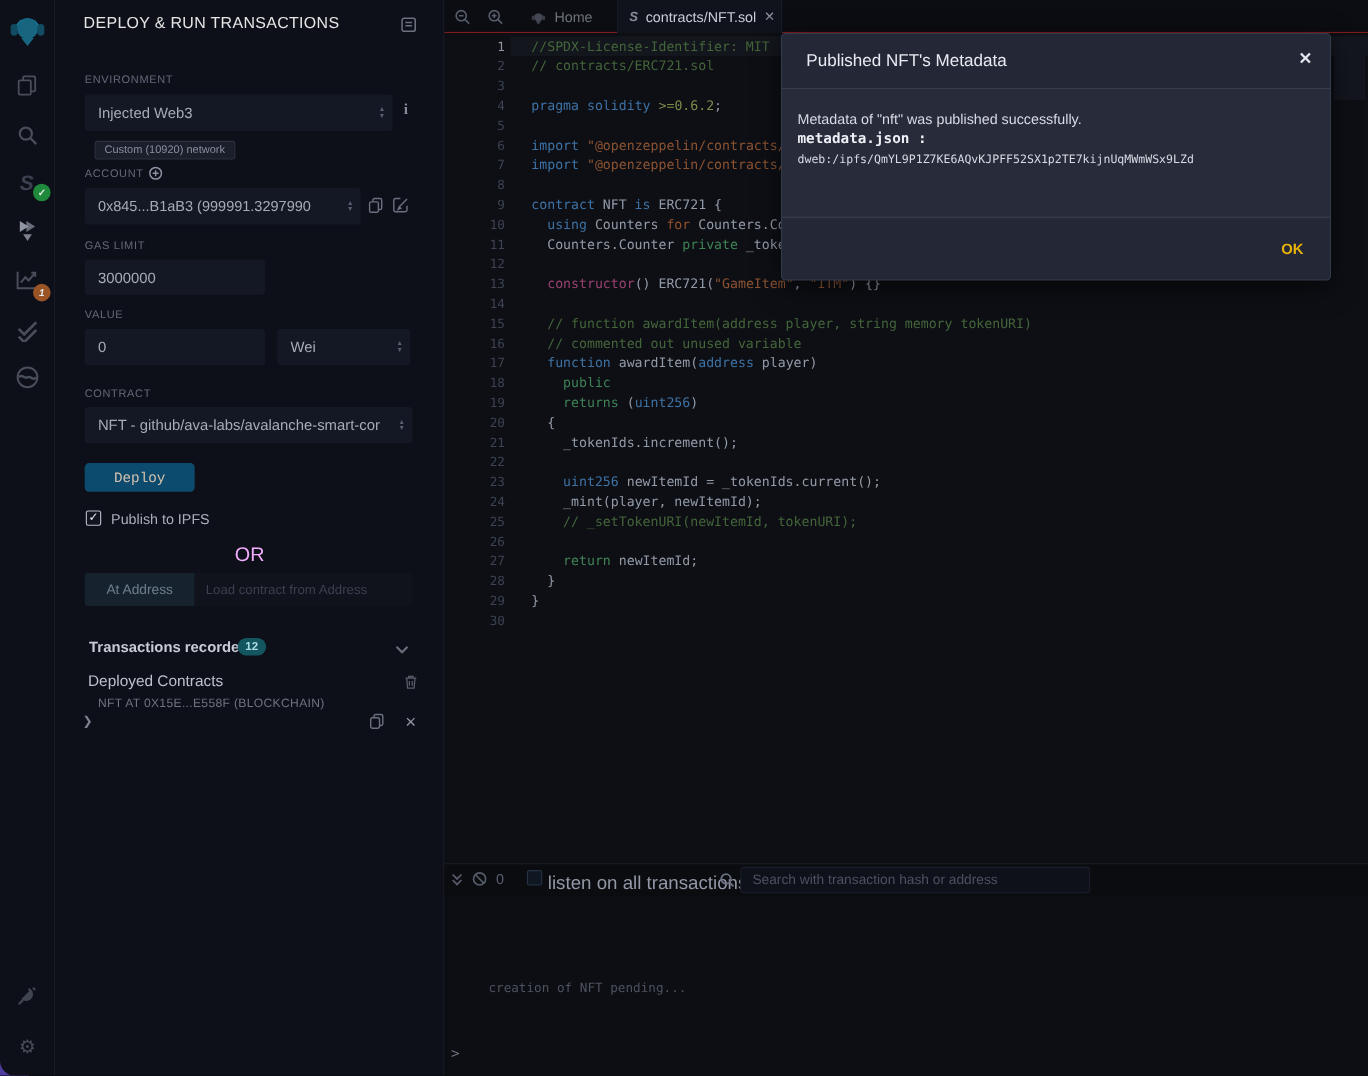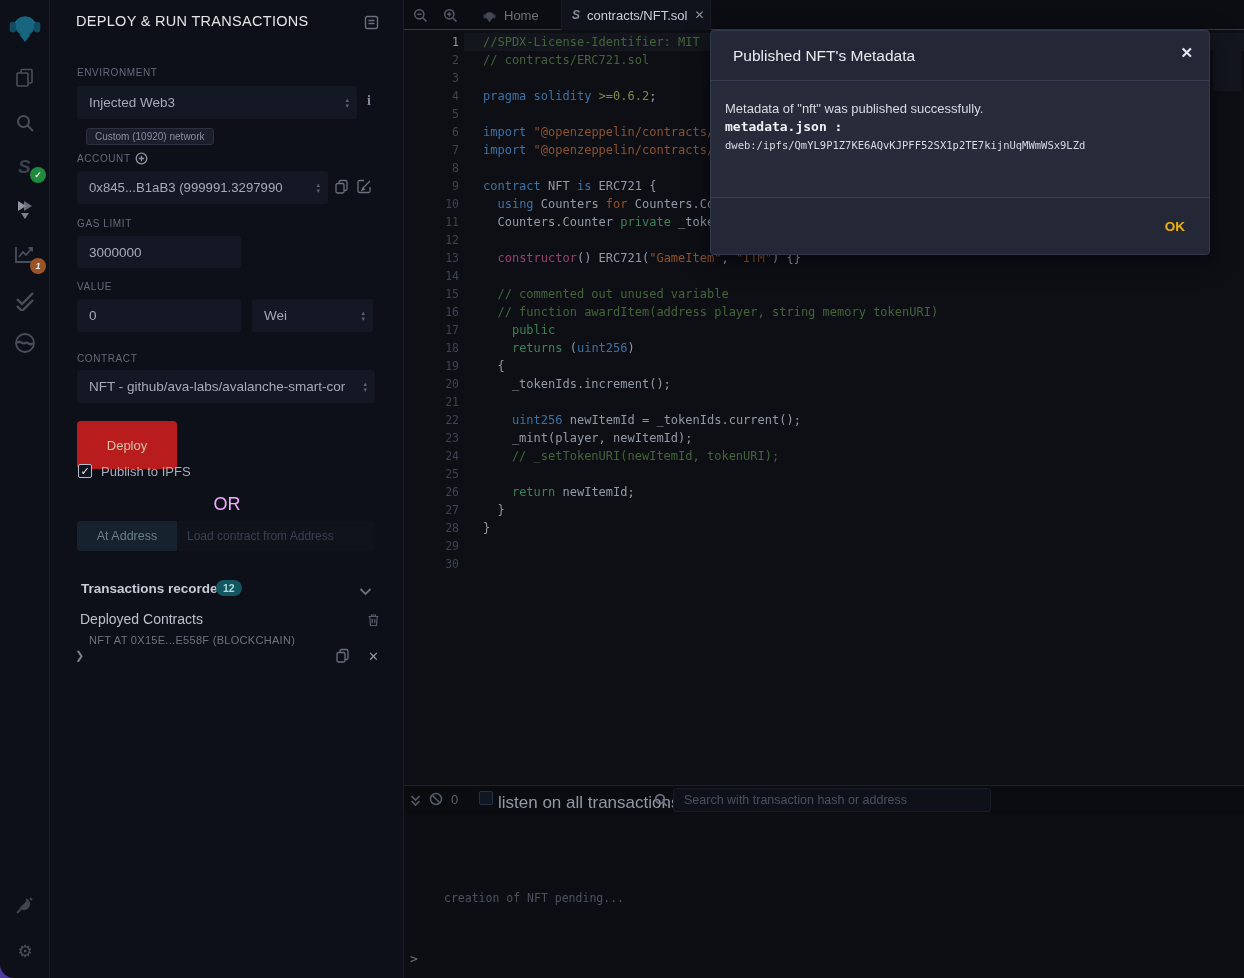--- a/index.html
+++ b/index.html
@@ -29,22 +29,22 @@
   .selbox, .inbox{ position:absolute; background:#141724; border-radius:3px; }
   .selbox .sv{ position:absolute; left:12px; top:0; line-height:33px; font-size:13.5px; color:#a6abb8;
                white-space:nowrap; overflow:hidden; }
   .arrows{ position:absolute; right:8px; top:50%; transform:translateY(-50%); display:flex; flex-direction:column;
            align-items:center; color:#5a6072; font-size:7px; line-height:6px; }
   .inbox input{ width:100%; height:100%; background:transparent; border:0; outline:none; color:#a6abb8;
                 font-size:13.5px; padding:0 12px; font-family:"Liberation Sans", sans-serif; }
   .net-badge{ position:absolute; left:35px; top:128px; height:17px; padding:0 8px; background:#1b1e2b;
               border:1px solid #2c3040; border-radius:3px; font-size:10px; color:#8a8f9e; line-height:15px;text-align:center; }
   .mini-ic{ position:absolute; color:#6a7080; }
-  .deploy-btn{ position:absolute; left:26px; top:421px; width:100px; height:48px; background:#b91c1c;
-               border:0; border-radius:4px; color:#d6c3ae; font-size:13px; font-family:Liberation Sans, sans-serif;
+  .deploy-btn{ position:absolute; left:26px; top:421px; width:100px; height:26px; background:#0c4a6e;
+               border:0; border-radius:4px; color:#d6c3ae; font-size:13px; font-family:Liberation Mono, monospace;
                cursor:pointer; }
   .chk{ position:absolute; left:27px; top:464px; width:14px; height:14px; background:#12151f;
         border:1px solid #b9bdc9; border-radius:2px; color:#e8ebf2; font-size:11px; line-height:12px; text-align:center; }
   .chk::after{ content:"\2713"; }
   .ipfs-label{ position:absolute; left:50px; top:464px; font-size:13px; color:#aaaeba; }
   .or-label{ position:absolute; left:0; top:494px; width:352px; text-align:center; font-size:18px; color:#f0abfc; }
   .at-btn{ position:absolute; left:26px; top:521px; width:100px; height:30px; background:#16222e; border:0;
            border-radius:3px 0 0 3px; color:#6d7e8c; font-size:12.5px; font-family:"Liberation Sans", sans-serif; cursor:pointer; }
   .at-input{ position:absolute; left:126px; top:521px; width:198px; height:30px; background:#10131c; border:0;
              border-radius:0 3px 3px 0; outline:none; color:#8a8f9e; font-size:12px; padding:0 10px;
@@ -364,22 +364,23 @@
           <div class="cl"></div>
           <div class="cl"><span class="tok-k">import</span><span class="tok-d"> </span><span class="tok-s">"@openzeppelin/contracts/token/ERC721/ERC721.sol"</span><span class="tok-d">;</span></div>
           <div class="cl"><span class="tok-k">import</span><span class="tok-d"> </span><span class="tok-s">"@openzeppelin/contracts/utils/Counters.sol"</span><span class="tok-d">;</span></div>
           <div class="cl"></div>
           <div class="cl"><span class="tok-k">contract</span><span class="tok-d"> NFT </span><span class="tok-k">is</span><span class="tok-d"> ERC721 {</span></div>
           <div class="cl"><span class="tok-d">  </span><span class="tok-k">using</span><span class="tok-d"> Counters </span><span class="tok-o">for</span><span class="tok-d"> Counters.Counter;</span></div>
           <div class="cl"><span class="tok-d">  Counters.Counter </span><span class="tok-g">private</span><span class="tok-d"> _tokenIds;</span></div>
           <div class="cl"></div>
           <div class="cl"><span class="tok-d">  </span><span class="tok-m">constructor</span><span class="tok-d">() ERC721(</span><span class="tok-s">"GameItem"</span><span class="tok-d">, </span><span class="tok-s">"ITM"</span><span class="tok-d">) {}</span></div>
           <div class="cl"></div>
+          <div class="cl"><span class="tok-c">  // function awardItem(address player, string memory tokenURI)</span></div>
           <div class="cl"><span class="tok-c">  // commented out unused variable</span></div>
-          <div class="cl"><span class="tok-c">  // function awardItem(address player, string memory tokenURI)</span></div>
+          <div class="cl"><span class="tok-d">  </span><span class="tok-k">function</span><span class="tok-d"> awardItem(</span><span class="tok-k">address</span><span class="tok-d"> player)</span></div>
           <div class="cl"><span class="tok-d">    </span><span class="tok-g">public</span></div>
           <div class="cl"><span class="tok-d">    </span><span class="tok-g">returns</span><span class="tok-d"> (</span><span class="tok-k">uint256</span><span class="tok-d">)</span></div>
           <div class="cl"><span class="tok-d">  {</span></div>
           <div class="cl"><span class="tok-d">    _tokenIds.increment();</span></div>
           <div class="cl"></div>
           <div class="cl"><span class="tok-d">    </span><span class="tok-k">uint256</span><span class="tok-d"> newItemId = _tokenIds.current();</span></div>
           <div class="cl"><span class="tok-d">    _mint(player, newItemId);</span></div>
           <div class="cl"><span class="tok-c">    // _setTokenURI(newItemId, tokenURI);</span></div>
           <div class="cl"></div>
           <div class="cl"><span class="tok-d">    </span><span class="tok-g">return</span><span class="tok-d"> newItemId;</span></div>

